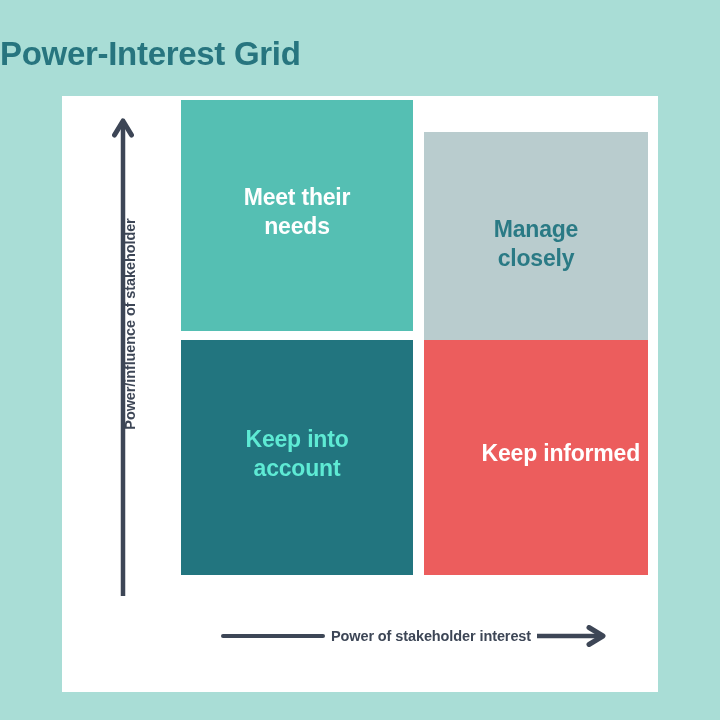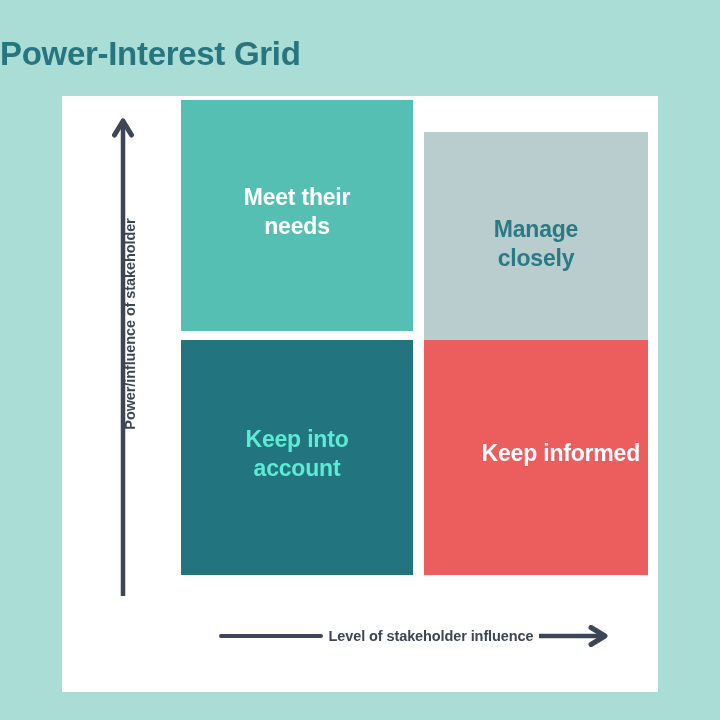--- a/index.html
+++ b/index.html
@@ -186,21 +186,21 @@
       <span class="q-text">Keep into
 account</span>
     </div>
 
     <div class="quadrant" id="quadrant-keep-informed" style="background:#ec5d5d;color:#ffffff;">
       <span class="q-text">Keep informed</span>
     </div>
 
     <div id="x-axis">
       <div id="x-axis-line-left"></div>
-      <div id="x-axis-label">Level of stakeholder influence</div>
+      <div id="x-axis-label">Power of stakeholder interest</div>
       <svg id="x-axis-arrow-svg" viewBox="0 0 72 22">
         <line x1="0" y1="11" x2="60" y2="11" stroke="#3d4656" stroke-width="4.5" stroke-linecap="round"></line>
         <polyline points="52,2.5 66,11 52,19.5" fill="none" stroke="#3d4656" stroke-width="5" stroke-linecap="round" stroke-linejoin="round"></polyline>
       </svg>
     </div>
 
   </div>
 </div>
 
 </body></html>

